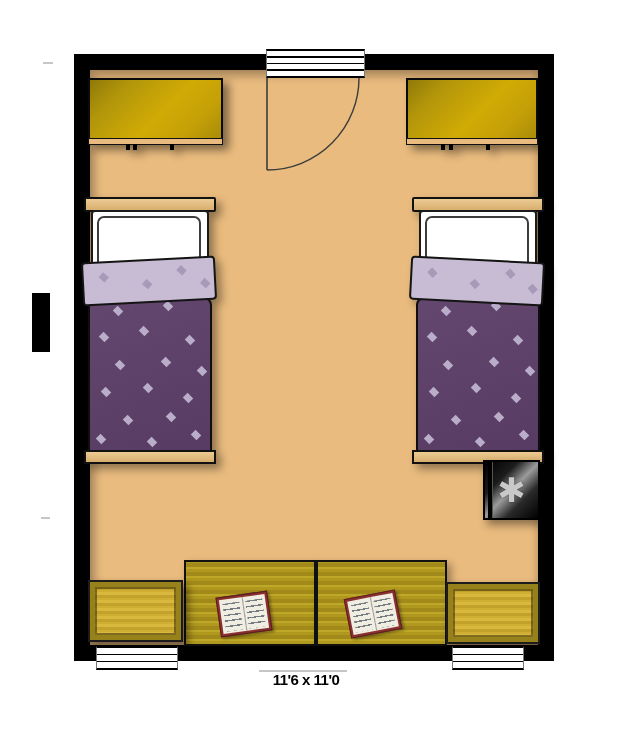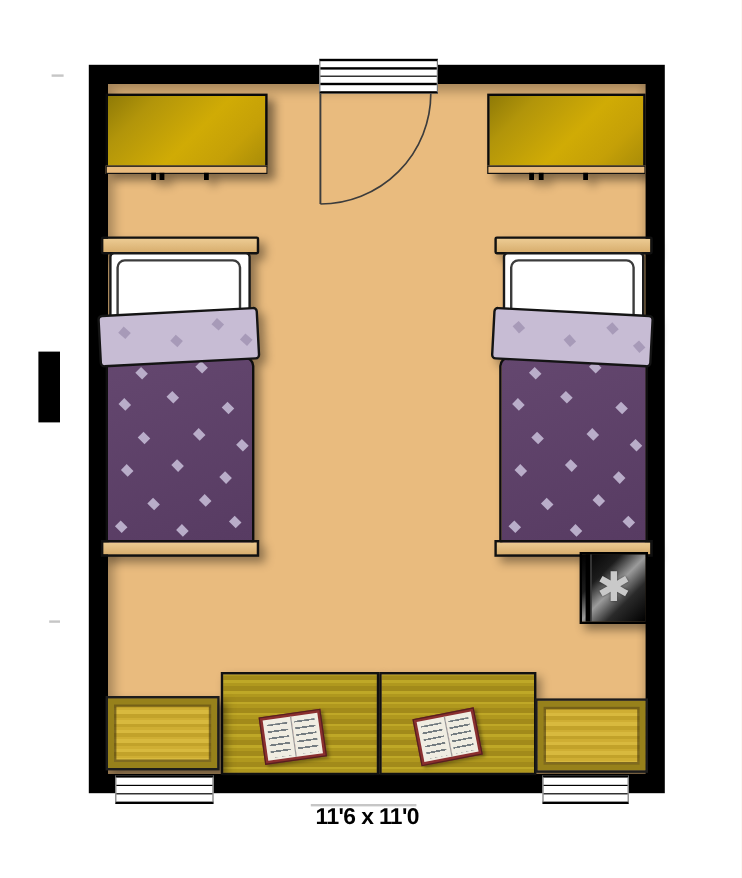--- a/index.html
+++ b/index.html
@@ -82,21 +82,21 @@
   .nightstand{width:95px;height:62px;border:2px solid #1c1c1c;box-sizing:border-box;
         background:repeating-linear-gradient(0deg,#cfae33 0 2px,#c2a22a 2px 5px,#d8b93e 5px 8px);
         box-shadow:inset 0 0 0 5px #97811b, inset 0 0 0 7px rgba(55,42,8,.55);
         filter:drop-shadow(5px 5px 4px rgba(0,0,0,.5));}
 
   
   .window{height:24px;}
 
   
   #room-label{left:246px;top:671px;width:120px;text-align:center;font-weight:bold;
-              font-size:19px;letter-spacing:-.5px;color:#000;}
+              font-size:15px;letter-spacing:-.5px;color:#000;}
   #label-line{left:259px;top:670px;width:88px;height:2px;background:#c6c6c6;}
 </style>
 </head>
 <body>
 
 <div id="canvas">
 
   <div class="abs" id="room-walls"></div>
   <div class="abs" id="floor"></div>
 

